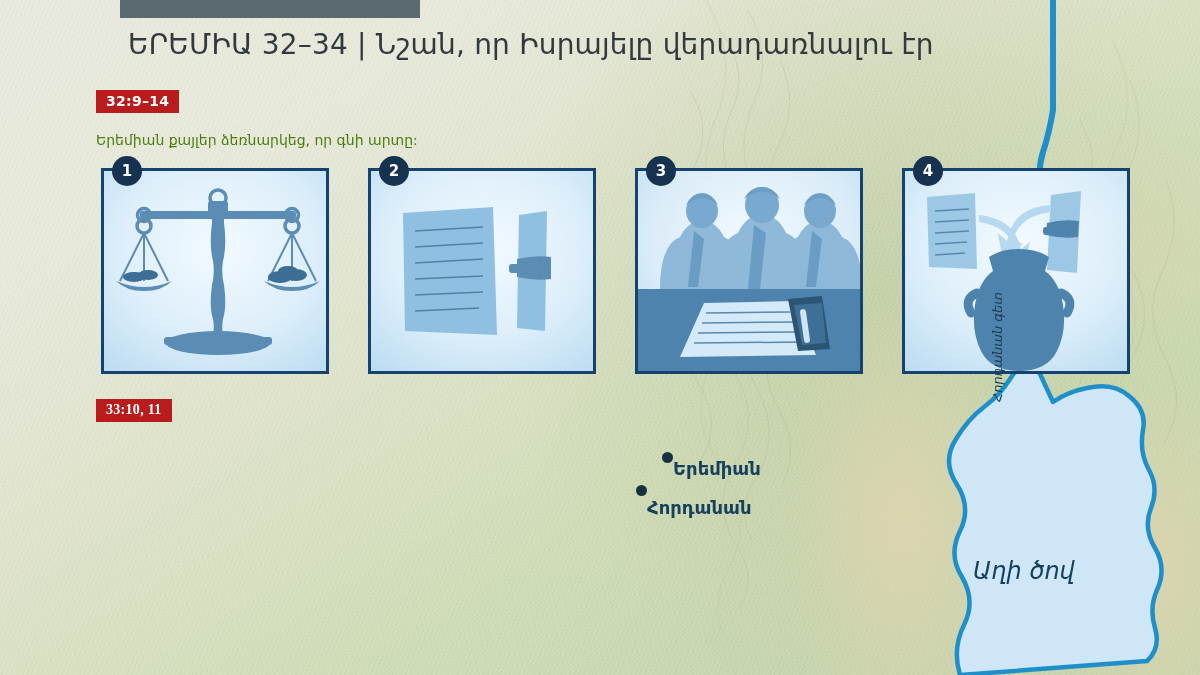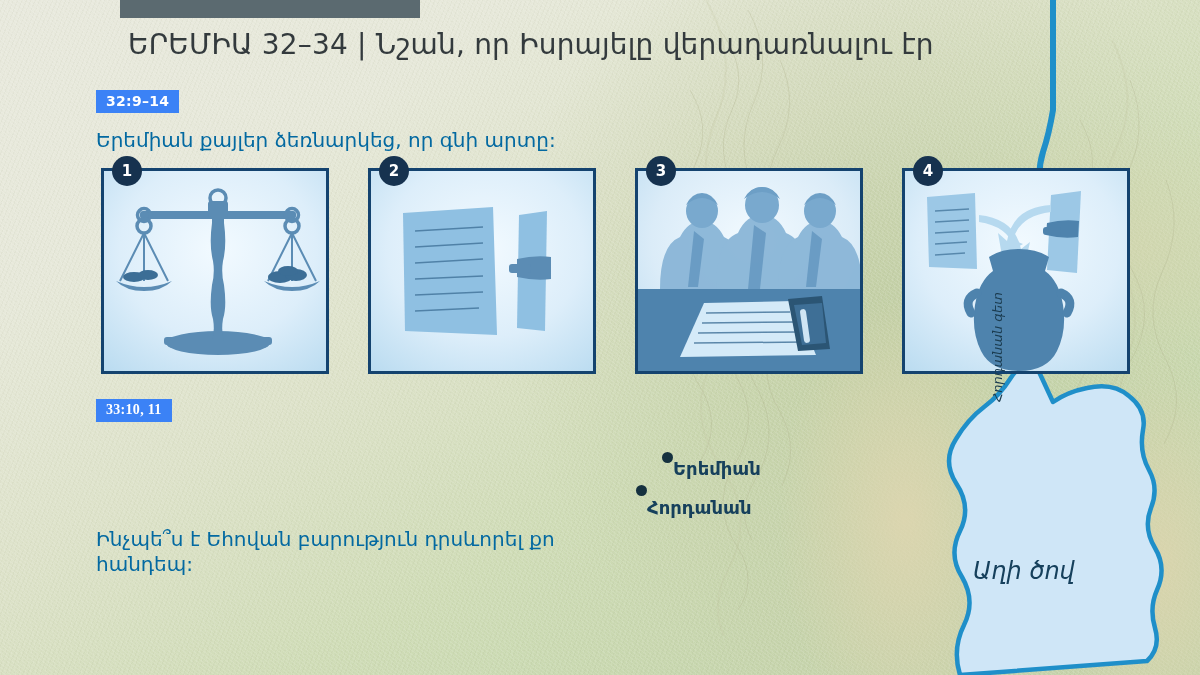--- a/index.html
+++ b/index.html
@@ -59,34 +59,34 @@
     position: absolute; left: 128px; top: 25px;
     font-size: 28px; line-height: 40px;
     color: #333a3d; letter-spacing: .2px;
     white-space: nowrap;
     font-family: "DejaVu Sans", "Liberation Sans", sans-serif;
   }
 
   
   .verse-badge {
     position: absolute;
-    background: #3b82f6;
+    background: #b91c1c;
     color: #ffffff;
     font-size: 14px; font-weight: bold;
     padding: 4px 10px 5px 10px;
     letter-spacing: .3px;
     line-height: 14px;
   }
   #badge-1 { left: 96px; top: 90px; }
   #badge-2 { left: 96px; top: 399px; font-family: Liberation Serif, serif; }
 
   .body-text {
     position: absolute;
-    color: #0369a1;
-    font-size: 20px;
+    color: #4d7c0f;
+    font-size: 14px;
     line-height: 25px;
   }
   #intro-text { left: 96px; top: 128px; width: 620px; }
   #sec2-text  { left: 96px; top: 437px; width: 500px; }
   #sec2-q     { left: 96px; top: 527px; width: 540px; }
 
   
   .panel {
     position: absolute;
     width: 228px; height: 206px;
@@ -361,21 +361,20 @@
         <g fill="none" stroke="#4e83ad" stroke-width="9" stroke-linecap="round">
           <path d="M72 122 q-14 6 -6 20"></path>
           <path d="M156 122 q14 6 6 20"></path>
         </g>
       </svg>
     </div>
     <div class="panel-num">4</div>
   </div>
 
   <div class="verse-badge" id="badge-2">33:10, 11</div>
-  <div class="body-text" id="sec2-q">Ինչպե՞ս է Եհովան բարություն դրսևորել քո հանդեպ:</div>
 
   <div class="city-dot" id="dot-anathoth"></div>
   <div class="city-label" id="label-anathoth">Երեմիան</div>
 
   <div class="city-dot" id="dot-jerusalem"></div>
   <div class="city-label" id="label-jerusalem">Հորդանան</div>
 
   <div id="label-jordan">Հորդանան գետ</div>
   <div id="label-sea">Աղի ծով</div>
 

